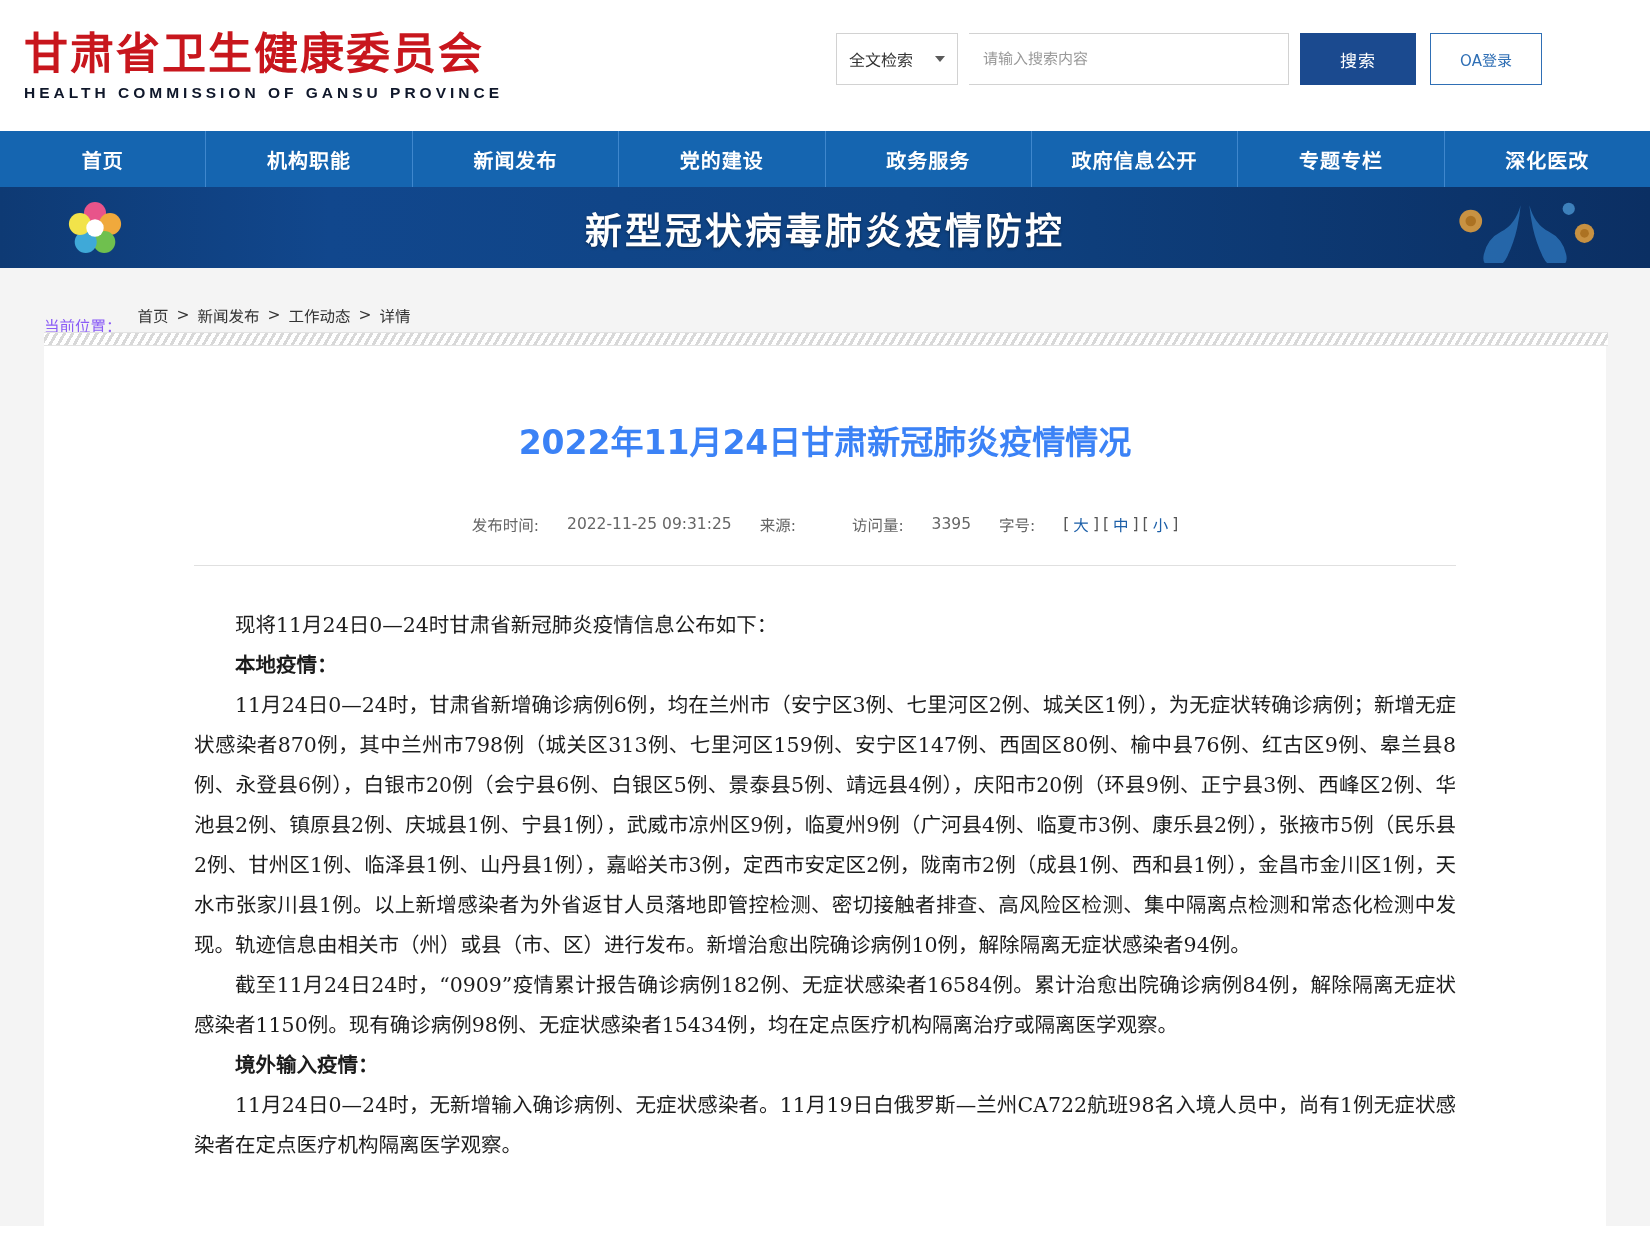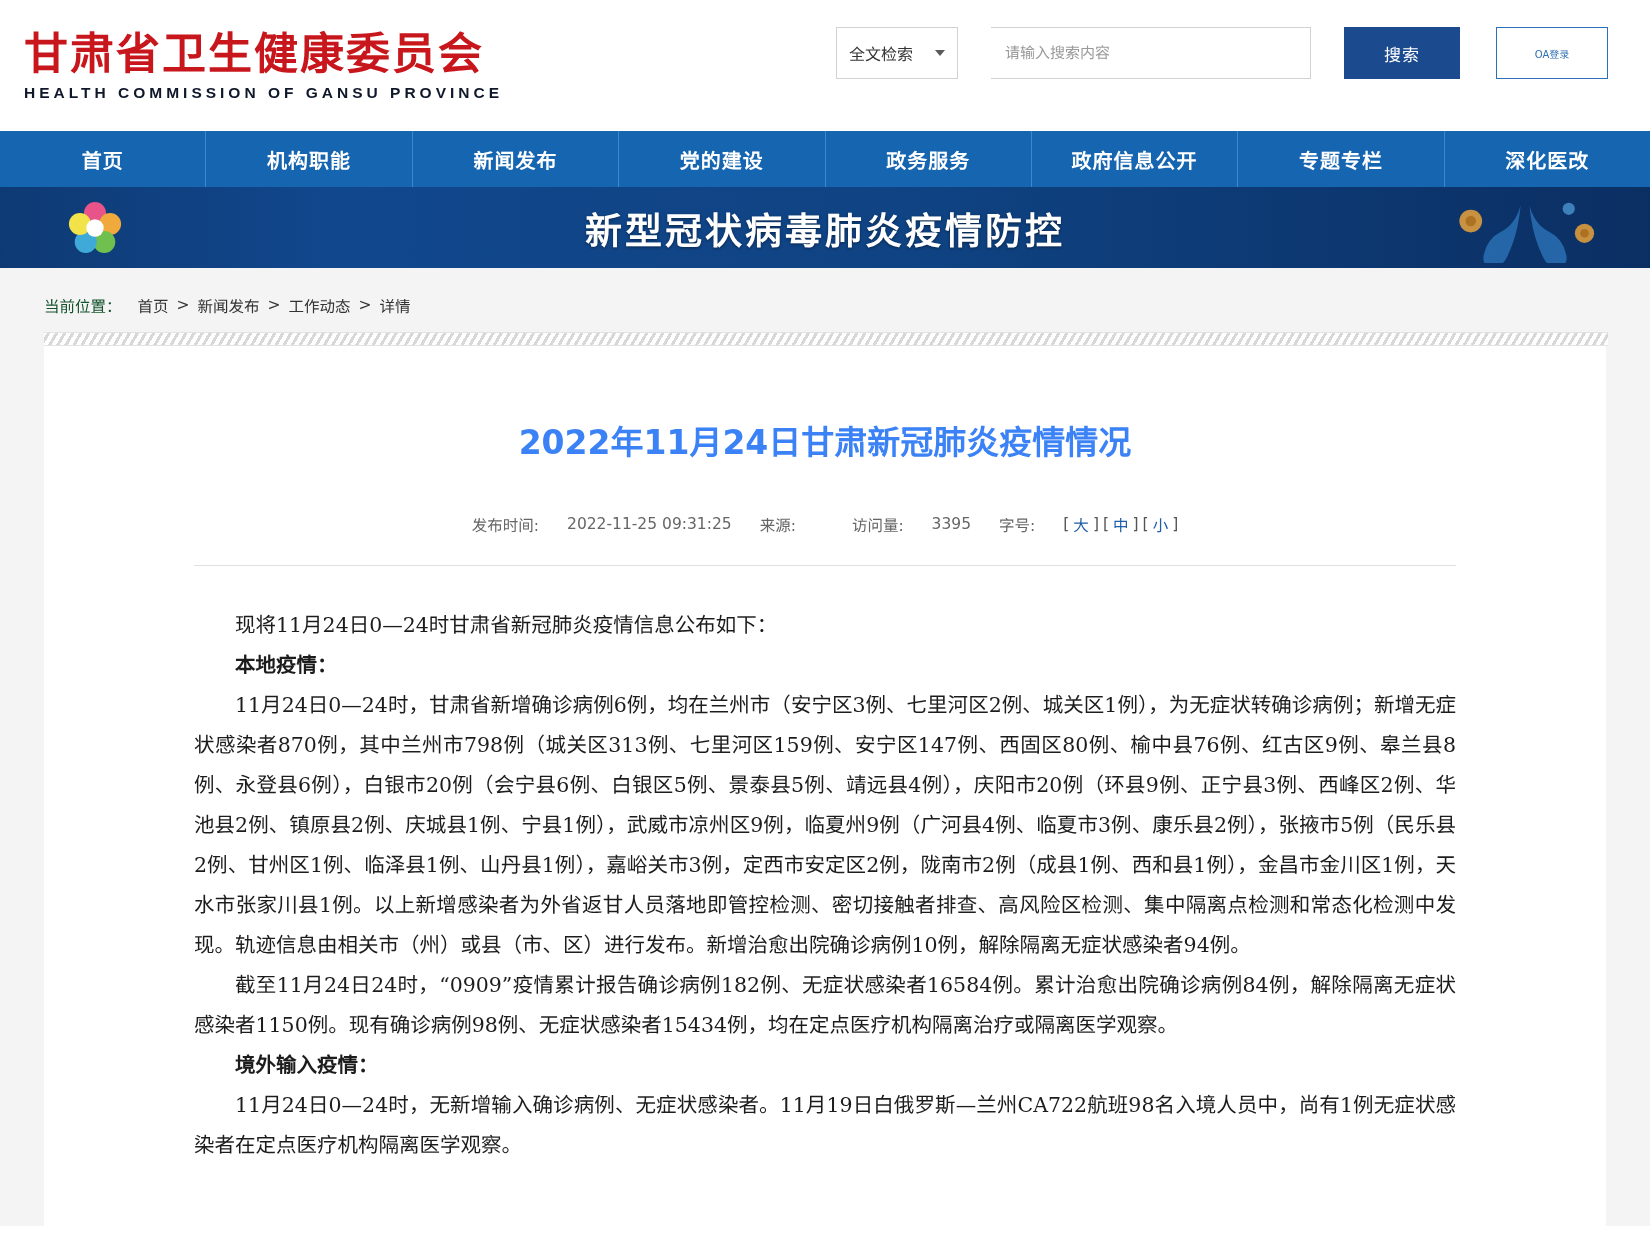--- a/index.html
+++ b/index.html
@@ -47,25 +47,24 @@
     font-size: 15.5px;
     font-weight: 700;
     color: #0f172a;
     letter-spacing: 4.0px;
     margin-top: 5px;
     white-space: nowrap;
   }
   .search-area {
     position: absolute;
     left: 836px;
-    top: 27px;
+    top: 33px;
     display: flex;
     align-items: stretch;
     height: 52px;
-    gap: 22px;
   }
   .select-wrap {
     position: relative;
     width: 122px;
     height: 52px;
     border: 1px solid #d2d2d2;
     background: #fff;
     display: flex;
     align-items: center;
     padding: 0 12px;
@@ -110,21 +109,21 @@
     cursor: pointer;
     letter-spacing: 1px;
   }
   .oa-btn {
     width: 112px;
     height: 52px;
     margin-left: 14px;
     background: #fff;
     border: 1px solid #2f6fb5;
     color: #2f6fb5;
-    font-size: 10px;
+    font-size: 15px;
     font-family: "DejaVu Sans", sans-serif;
     cursor: pointer;
   }
 
   
   .nav {
     height: 56px;
     background: #1565b0;
     display: flex;
     align-items: stretch;
@@ -188,21 +187,21 @@
     position: relative;
   }
   .crumb {
     font-size: 15.5px;
     color: #444;
     font-family: "DejaVu Sans", sans-serif;
     display: flex;
     align-items: center;
     gap: 0px;
   }
-  .crumb .lbl { color: #14532d; margin-right: 16px; }
+  .crumb .lbl { color: #8b5cf6; margin-right: 16px; margin-top: 20px; }
   .crumb a { color: #333; text-decoration: none; cursor: pointer; }
   .crumb .sep { margin: 0 8px; color: #333; }
   .hatch {
     position: absolute;
     left: 44px;
     right: 42px;
     top: 64px;
     height: 14px;
     background: repeating-linear-gradient(
       -60deg,

